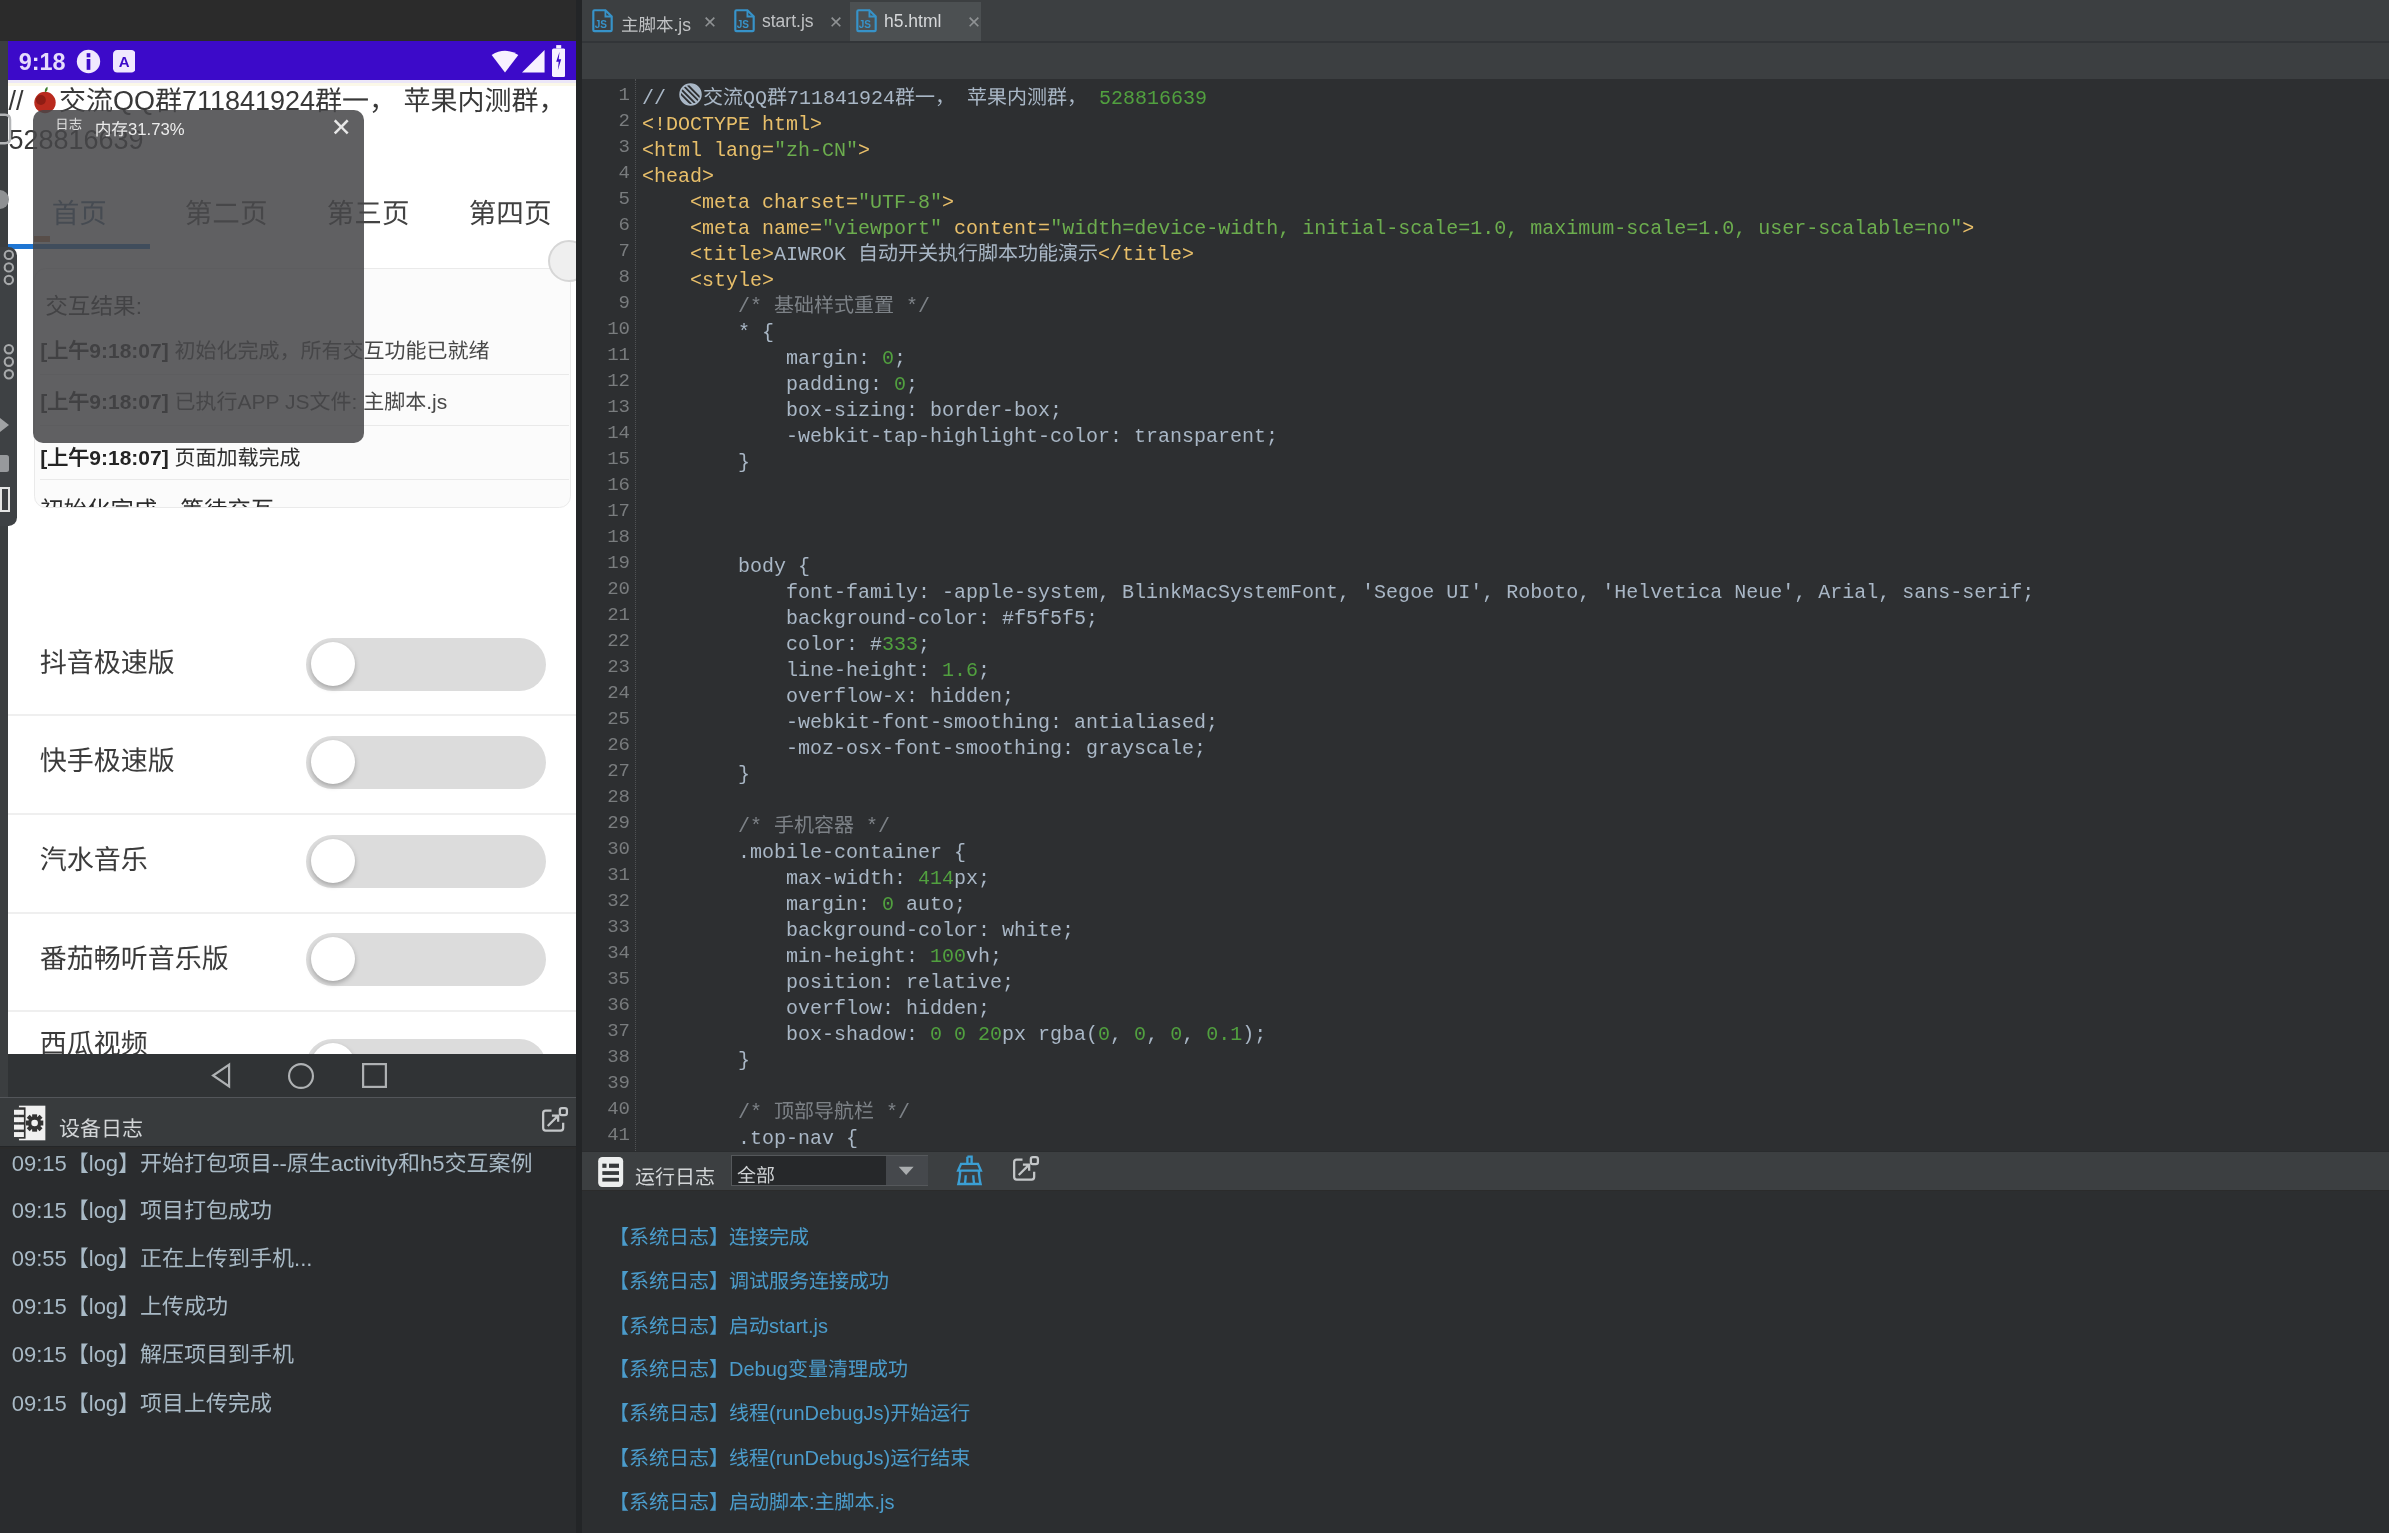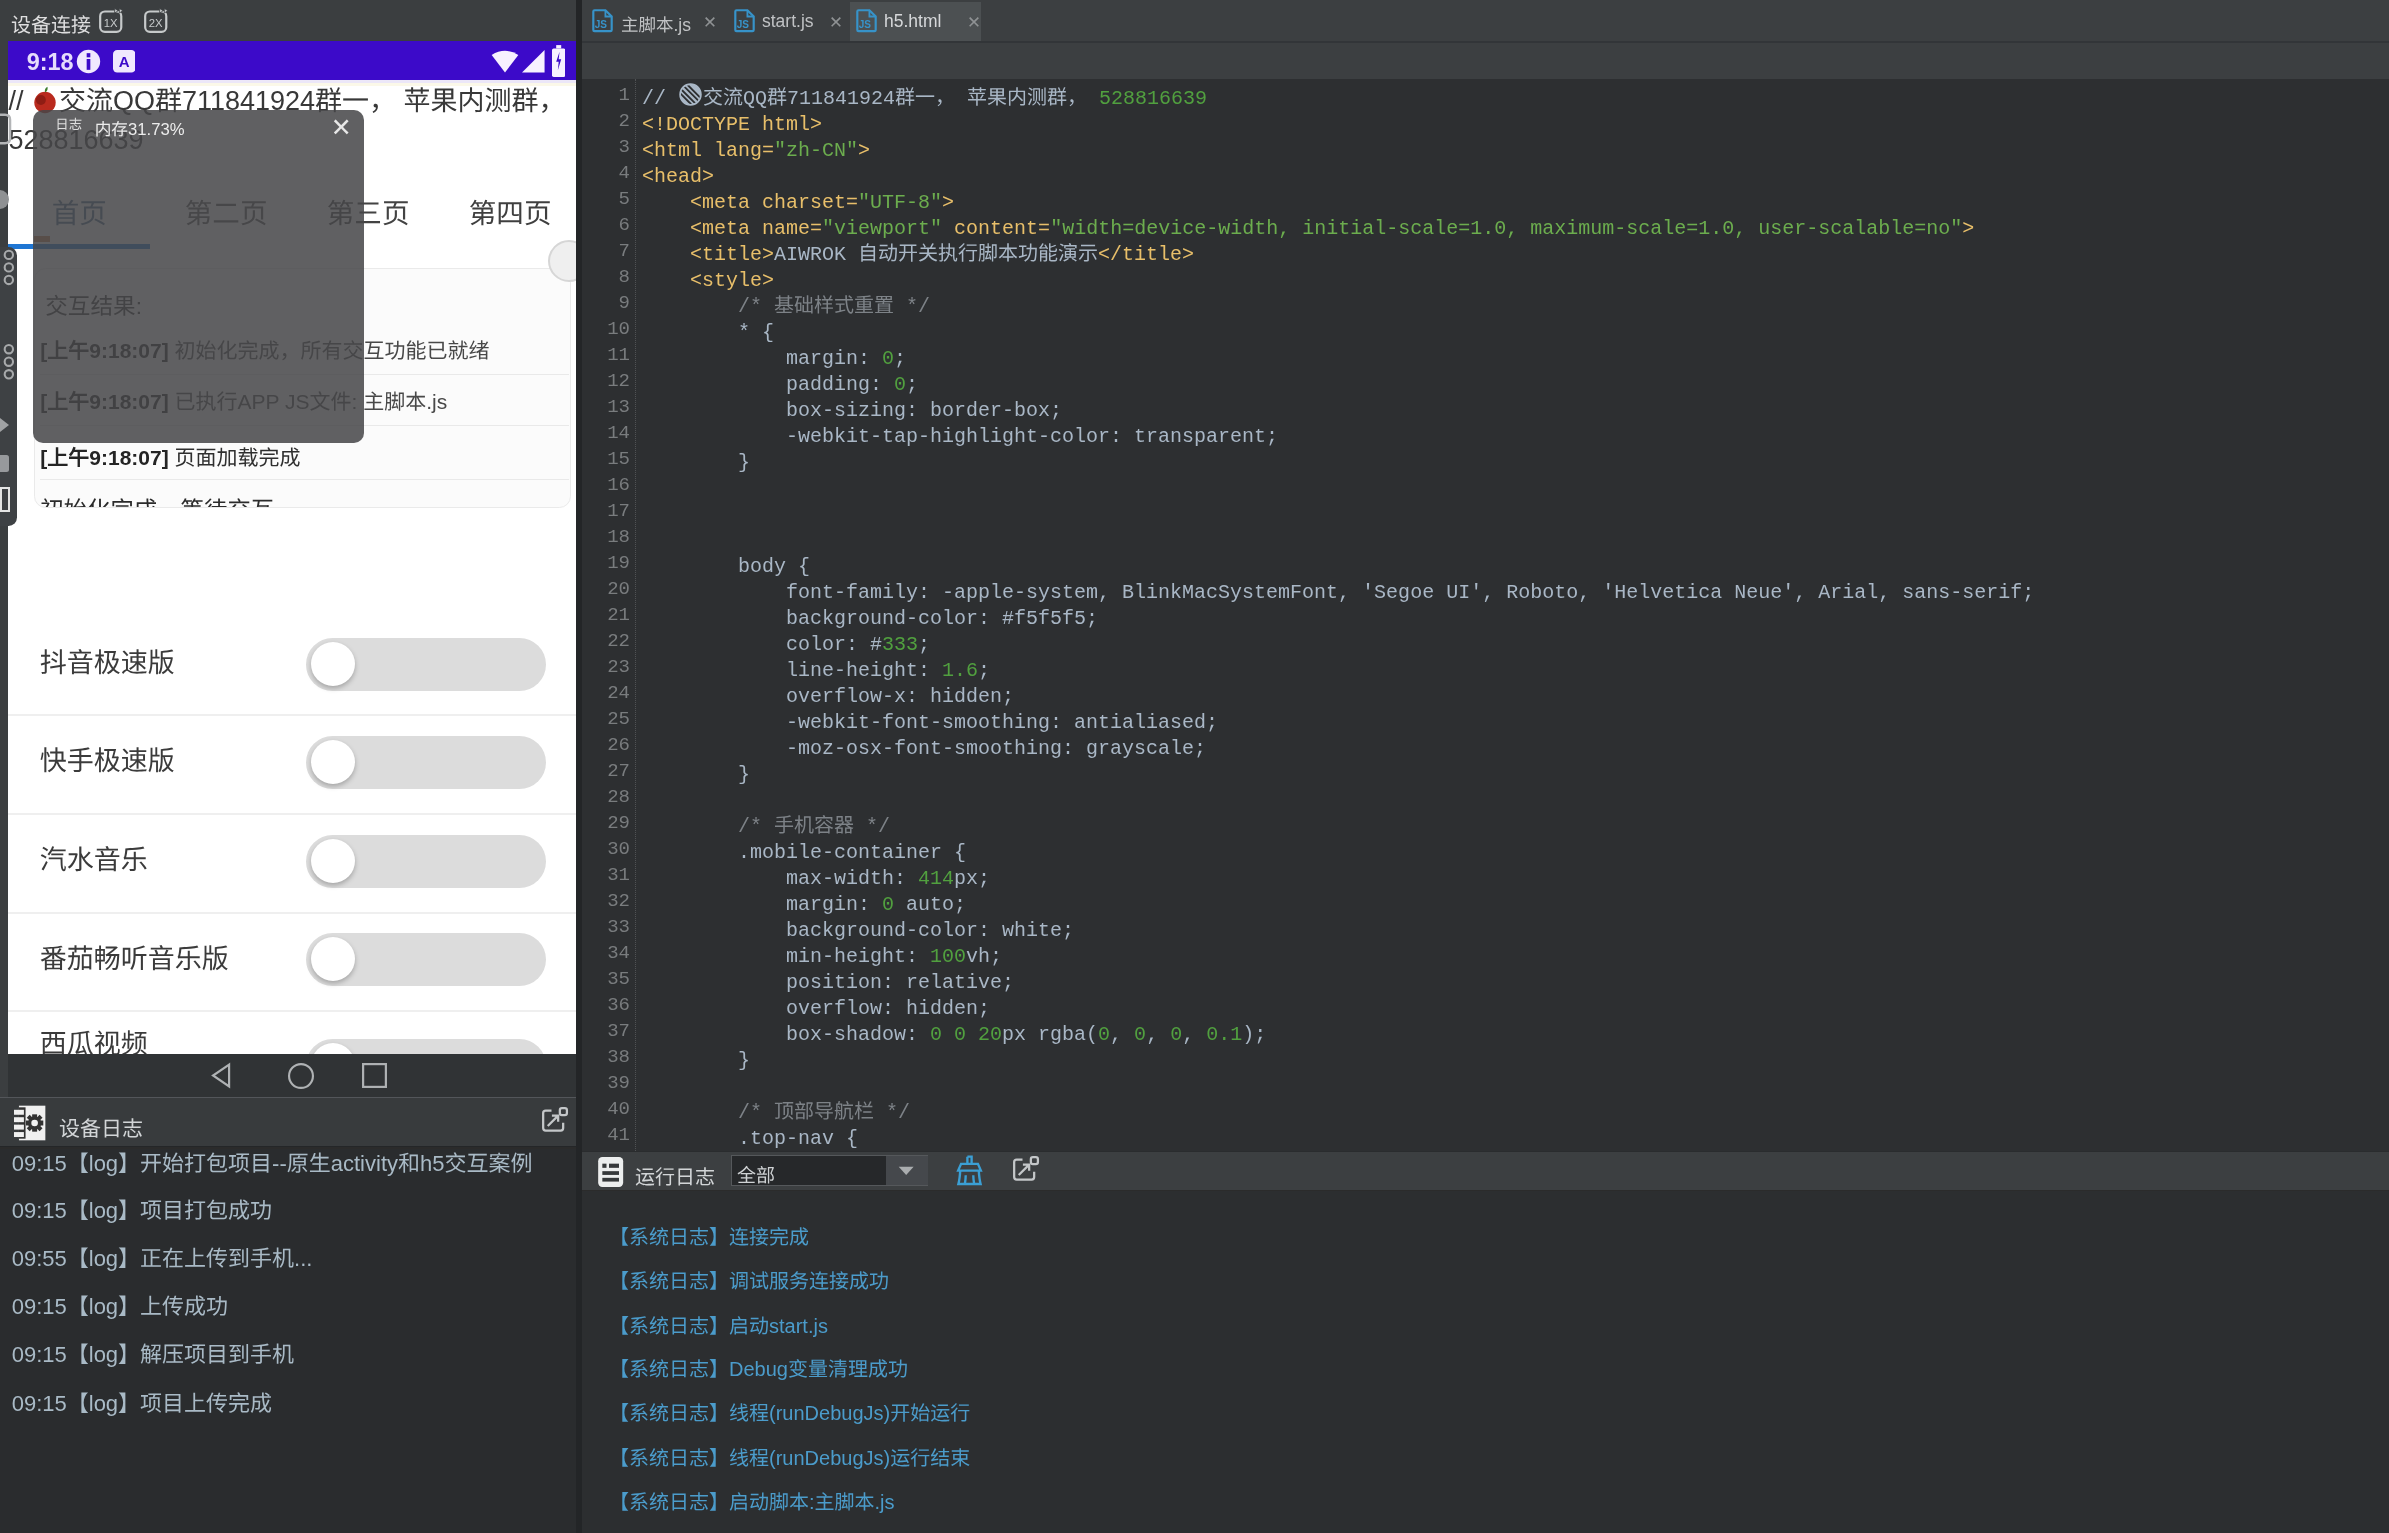--- a/index.html
+++ b/index.html
@@ -6,21 +6,21 @@
 html,body { width:2389px; height:1533px; background:#2b2b2b; font-family:"Liberation Sans", sans-serif; overflow:hidden; }
 #stage { position:absolute; left:0; top:0; width:2389px; height:1533px; }
 .abs { position:absolute; }
 
 
 #toolbar { left:0; top:0; width:576px; height:41px; background:#3b3e40; }
 #toolbar .tl { left:11px; top:9.2px; font-size:20px; color:#dededf; }
 .scalebtn { top:6.7px; width:25px; height:27px; }
 #phone { left:6.7px; top:41px; width:570px; height:1056px; background:#ffffff; overflow:hidden; }
 #statusbar { left:0; top:0; width:570px; height:39px; background:#3c0ac9; }
-#statusbar .time { left:20px; top:7.5px; color:#e6dcfc; font-size:23.4px; font-weight:bold; }
+#statusbar .time { left:12px; top:7.5px; color:#e6dcfc; font-size:23.4px; font-weight:bold; }
 #sidestrip { left:0; top:41px; width:7.5px; height:1056px; background:#3b3e40; }
 #sidetab { left:0; top:247px; width:16.7px; height:279px; background:#3e4144; border-radius:0 8.4px 8.4px 0; }
 
 .h1line { color:#383838; font-size:27px; white-space:nowrap; }
 .tabtxt { font-size:27.6px; color:#3f3f3f; }
 #tabind { left:0.8px; top:203px; width:143px; height:5px; background:#1f76d3; }
 #tabindo { left:27.6px; top:195px; width:16px; height:5.8px; background:#c2804d; }
 
 #card { left:27.6px; top:227px; width:537px; height:240px; background:#fbfbfb; border:1.7px solid #eaeaea; border-radius:11.7px; overflow:hidden; }
 .cardline { font-size:21px; color:#484848; } .cardline b { color:#242424; }
@@ -71,35 +71,20 @@
 #dropdown .v { left:5px; top:4.2px; font-size:19px; color:#cfd2d4; }
 #droparr { left:154px; top:0px; width:42px; height:29px; background:#45484c; }
 
 #rlog { left:582px; top:1191px; width:1807px; height:343px; background:#2c2e30; }
 .blog { left:27px; color:#4b9ccb; font-size:20px; white-space:nowrap; }
 </style>
 </head>
 <body>
 <div id="stage">
 
-<div class="abs" id="toolbar">
-  <div class="abs tl">设备连接</div>
-  <svg class="abs scalebtn" style="left:99px" viewBox="0 0 32 32">
-    <rect x="1.5" y="4.5" width="27" height="26" rx="6" fill="none" stroke="#c6c9ca" stroke-width="2.8"></rect>
-    <text x="15" y="24.5" font-size="14.5" fill="#c6c9ca" text-anchor="middle" font-family="Liberation Sans">1X</text>
-    <path d="M20 0.5 L24.5 3.5 L20 6.5 Z" fill="#c6c9ca" stroke="#3b3e40" stroke-width="1"></path>
-    <path d="M26 0.5 L30.5 3.5 L26 6.5 Z" fill="#c6c9ca" stroke="#3b3e40" stroke-width="1"></path>
-  </svg>
-  <svg class="abs scalebtn" style="left:144px" viewBox="0 0 32 32">
-    <rect x="1.5" y="4.5" width="27" height="26" rx="6" fill="none" stroke="#c6c9ca" stroke-width="2.8"></rect>
-    <text x="15" y="24.5" font-size="14.5" fill="#c6c9ca" text-anchor="middle" font-family="Liberation Sans">2X</text>
-    <path d="M20 0.5 L24.5 3.5 L20 6.5 Z" fill="#c6c9ca" stroke="#3b3e40" stroke-width="1"></path>
-    <path d="M26 0.5 L30.5 3.5 L26 6.5 Z" fill="#c6c9ca" stroke="#3b3e40" stroke-width="1"></path>
-  </svg>
-</div>
 
 <div class="abs" id="phone">
   <div class="abs" id="statusbar">
     <div class="abs time">9:18</div>
     <svg class="abs" style="left:69px; top:7.5px;" width="25" height="25" viewBox="0 0 30 30">
       <circle cx="15" cy="15" r="14" fill="#f0e8fe"></circle>
       <rect x="12.8" y="5" width="4.4" height="5" fill="#3c0ac9"></rect>
       <rect x="12.8" y="12" width="4.4" height="13" fill="#3c0ac9"></rect>
     </svg>
     <svg class="abs" style="left:106px; top:9.2px;" width="22.6" height="22.6" viewBox="0 0 27 27">

